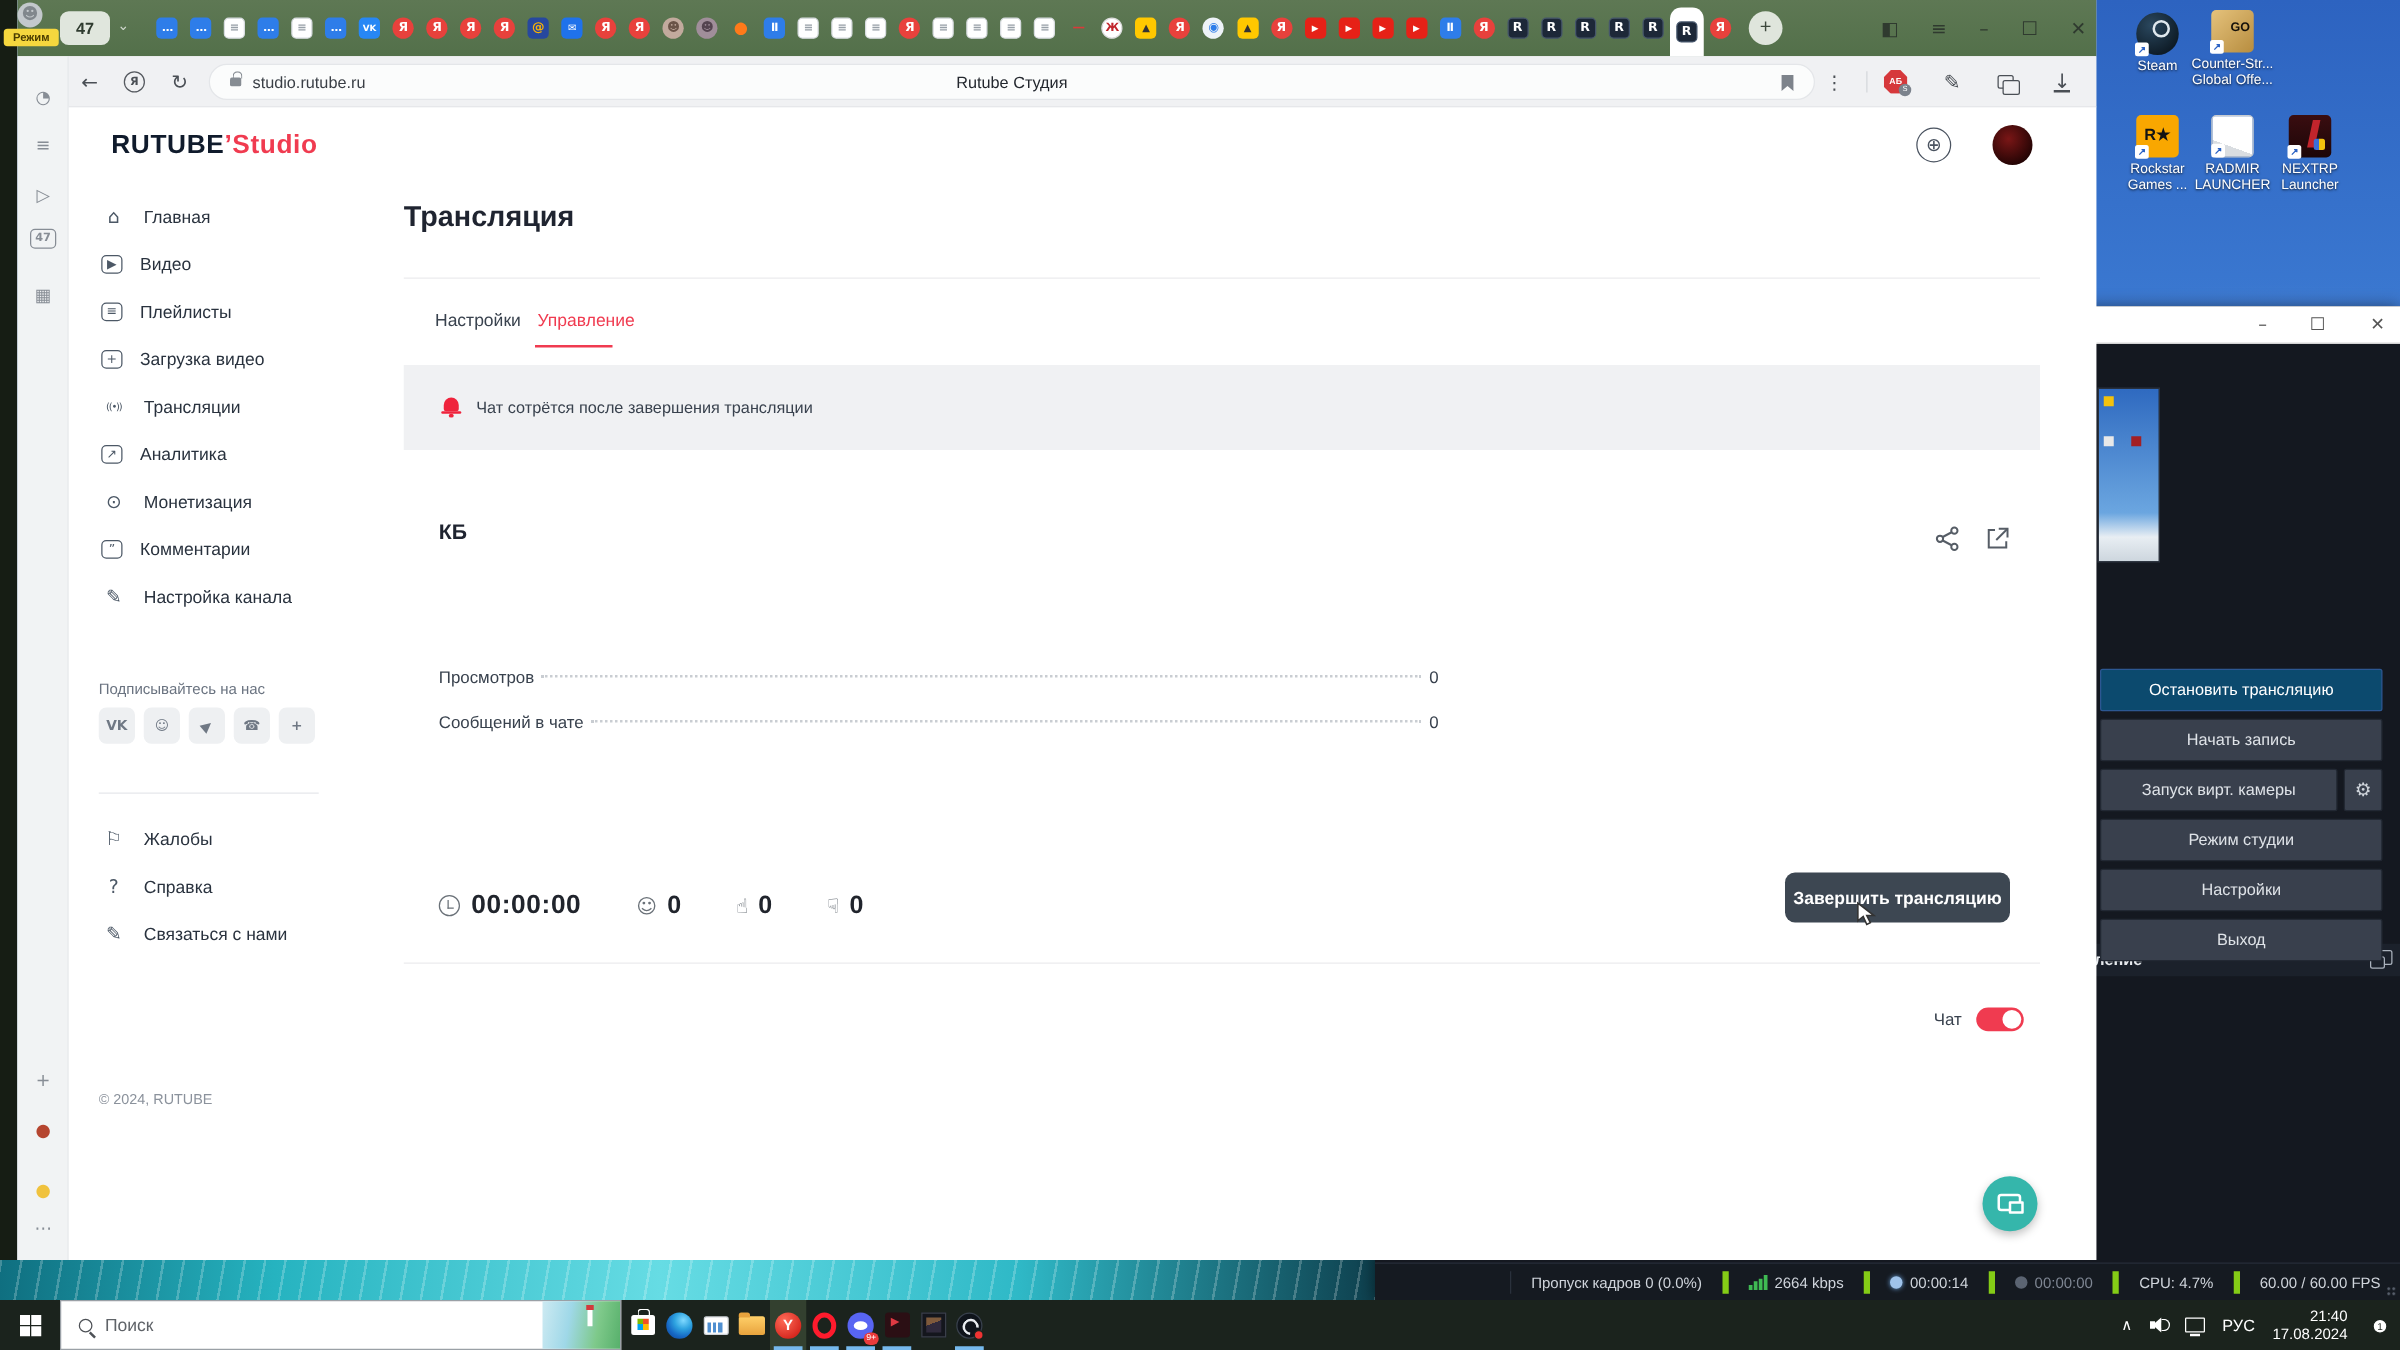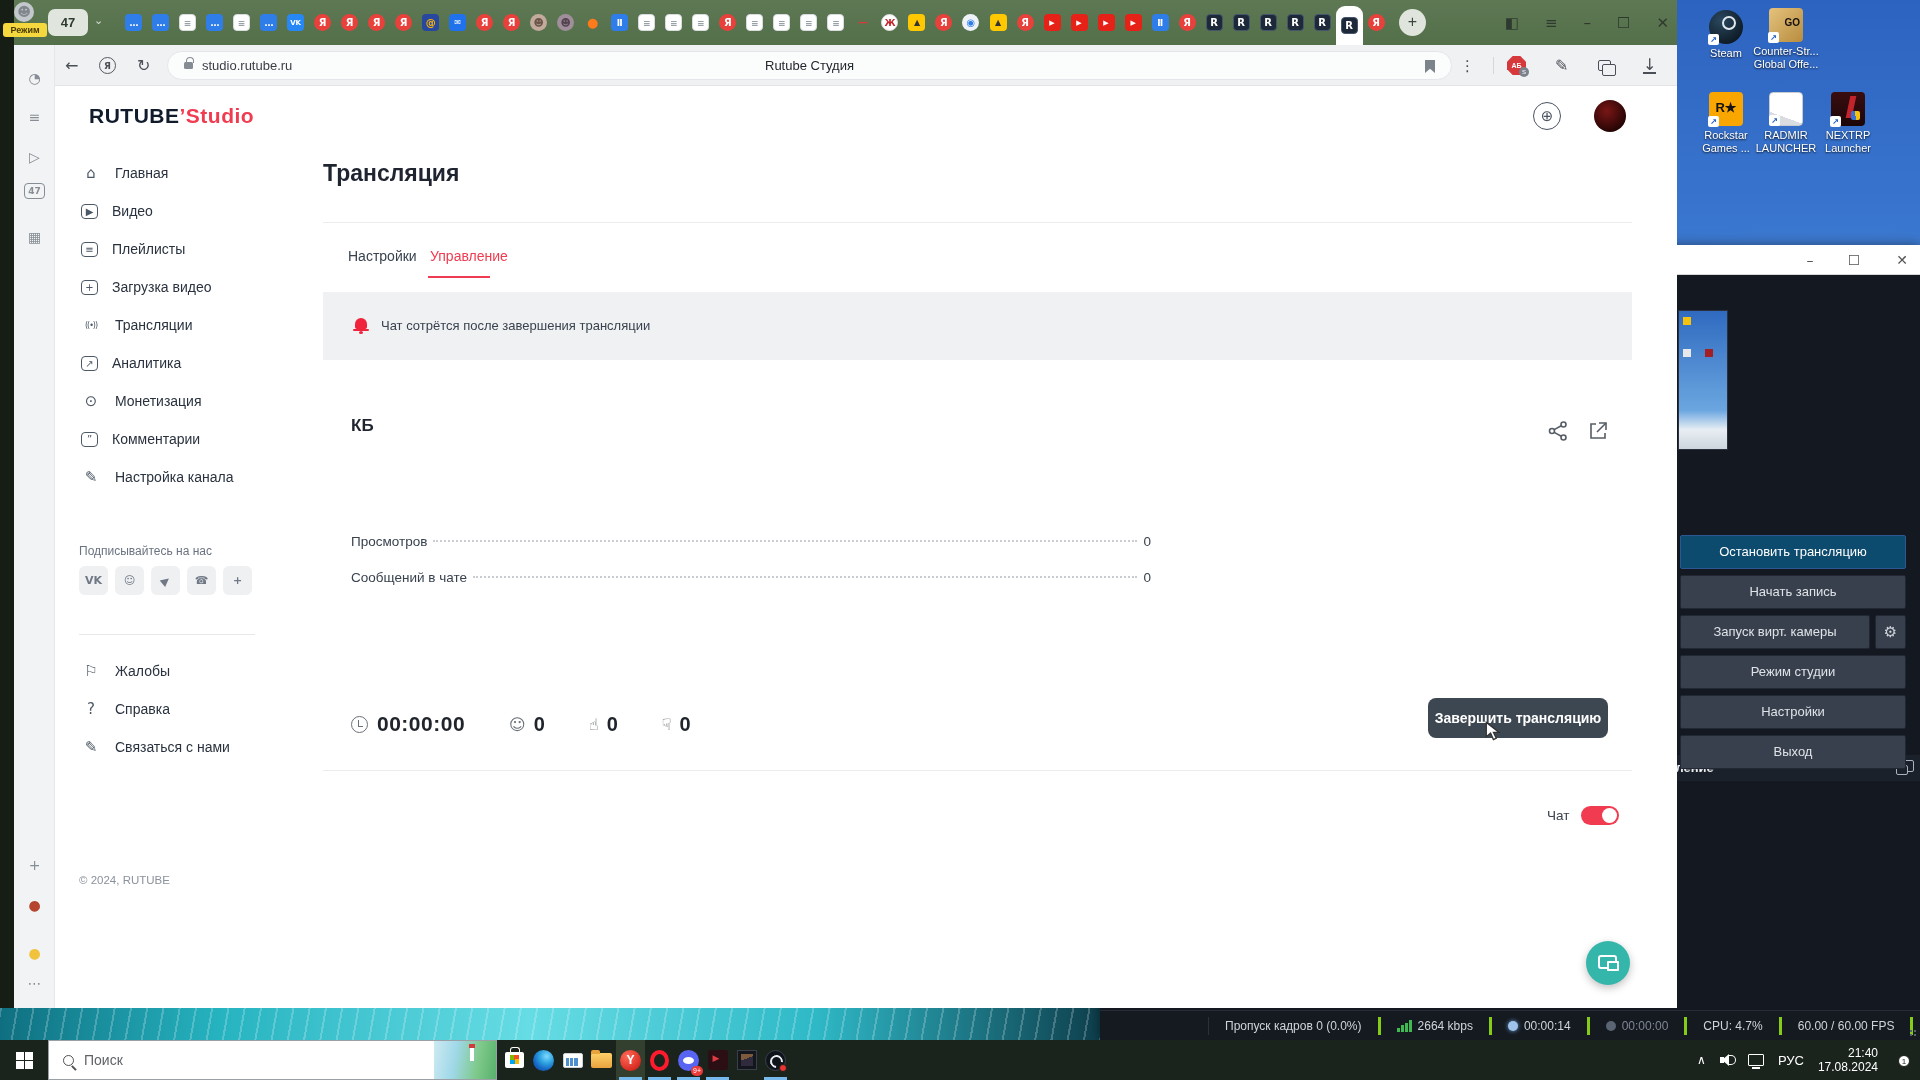--- a/index.html
+++ b/index.html
@@ -52,21 +52,21 @@
   .obs-popout::after { content:""; position:absolute; left:-5px; top:4px; width:10px; height:8px; border:1.5px solid #aab2bd; background:#1b212b; border-radius:2px; }
   .obs-buttons { position:absolute; left:580px; top:290px; width:226px; }
   .obs-btn { position:relative; height:34px; margin-bottom:6px; background:#39404d; border:1px solid #222833; border-radius:2px;
      color:#dfe3e8; font-size:13px; text-align:center; line-height:32px; }
   .obs-btn.active { background:#0c4a6e; border-color:#2c5792; color:#fff; }
   .obs-btn.has-gear { width:190px; }
   .obs-gear-btn { position:absolute; left:775px; top:370px; width:31px; height:34px; background:#39404d; border:1px solid #222833;
      color:#cfd4db; font-size:15px; text-align:center; line-height:32px; border-radius:2px; font-family:"DejaVu Sans",sans-serif; }
   .obs-statusbar { position:absolute; left:0; bottom:0; width:100%; height:30px; background:#151a21; border-top:1px solid #262d38;
      display:flex; align-items:center; padding-left:108px; color:#cfd4db; font-size:12px; }
-  .st-seg { display:flex; align-items:center; gap:6px; padding:0 16px; height:18px; border-right:3px solid #84cc16; white-space:nowrap; }
+  .st-seg { display:flex; align-items:center; gap:6px; padding:0 16px; height:18px; border-right:5px solid #84cc16; white-space:nowrap; }
   .st-seg:first-child { border-left:1px solid #2a313c; }
   .sig-bars { display:inline-flex; align-items:flex-end; gap:1px; height:12px; }
   .sig-bars i { width:3px; background:#3fba53; display:block; }
   .sig-bars i:nth-child(1){height:4px;} .sig-bars i:nth-child(2){height:7px;} .sig-bars i:nth-child(3){height:9px;} .sig-bars i:nth-child(4){height:12px;}
   .dot { width:10px; height:10px; border-radius:50%; display:inline-block; }
   .dot.live { background:#9fc3ea; box-shadow:0 0 4px #6fa6e0; }
   .dot.idle { background:#5b6472; }
   .st-dim { color:#7e8693; }
   .obs-grip { position:absolute; right:3px; bottom:3px; width:8px; height:8px;
      background:radial-gradient(circle, #59616d 1px, transparent 1.2px) 0 0/4px 4px; }

